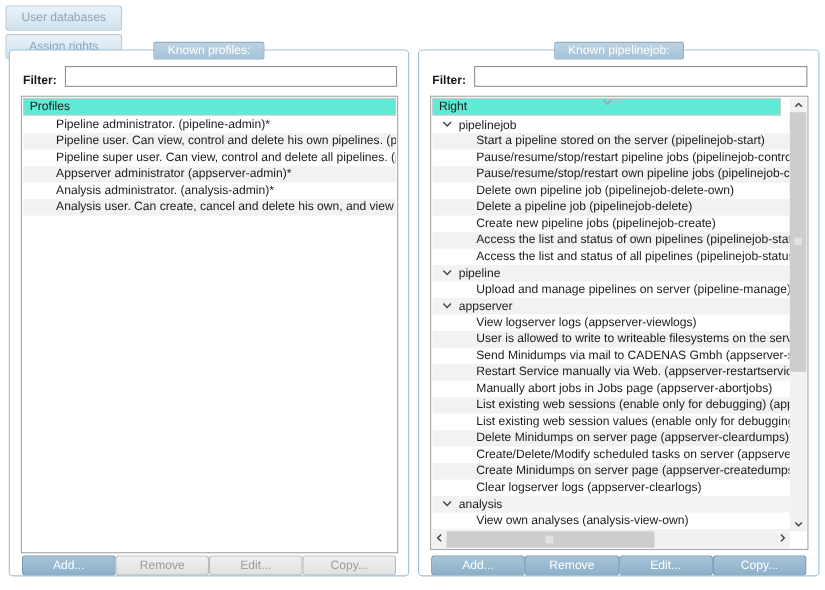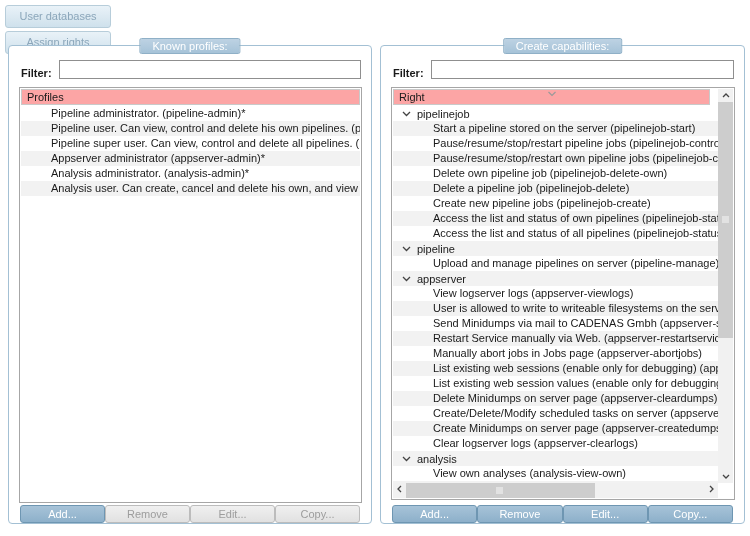--- a/index.html
+++ b/index.html
@@ -40,21 +40,21 @@
     font-family:inherit;font-size:11px;padding:1px 3px;outline:none;
   }
   
   .list{
     position:absolute;left:10px;right:9px;top:41px;
     border:1px solid #a6a6a6;background:#fff;overflow:hidden;
   }
   #left-list{height:414px;}
   #right-list{height:411px;}
   .list-header{
-    position:relative;margin:1px;border:1px solid #c9c9c9;background:#fca5a5;
+    position:relative;margin:1px;border:1px solid #c9c9c9;background:#5eead4;
     height:14px;line-height:14px;padding:0 5px;white-space:nowrap;
   }
   #right-list .list-header{margin-right:24px;}
   .sort-indicator{
     position:absolute;left:50%;top:-1px;transform:translateX(-50%);
     color:#9a9a9a;line-height:8px;
   }
   .rows{position:absolute;top:18px;left:1px;right:1px;bottom:1px;overflow:hidden;}
   #right-list .rows{right:16px;bottom:16px;}
   .row{height:15px;line-height:15px;white-space:nowrap;overflow:hidden;padding-left:30px;}
@@ -120,21 +120,21 @@
   </div>
   <div class="btnrow" id="left-buttons">
       <div class="btn enabled">Add...</div>
       <div class="btn disabled">Remove</div>
       <div class="btn disabled">Edit...</div>
       <div class="btn disabled">Copy...</div>
     </div>
 </div>
 
 <div class="panel" id="right-panel">
-  <div class="badge">Create capabilities:</div>
+  <div class="badge">Known pipelinejob:</div>
   <div class="filter-row">
     <span class="filter-label">Filter:</span>
     <input class="filter-input" type="text" value="" style="">
   </div>
   <div class="list" id="right-list">
     <div class="list-header">
       <span>Right</span>
       <span class="sort-indicator">
         <svg width="9" height="6" viewBox="0 0 9 6">
             <polyline points="1,1 4.5,4.5 8,1" stroke="#9a9a9a" stroke-width="1.2" fill="none"></polyline>

